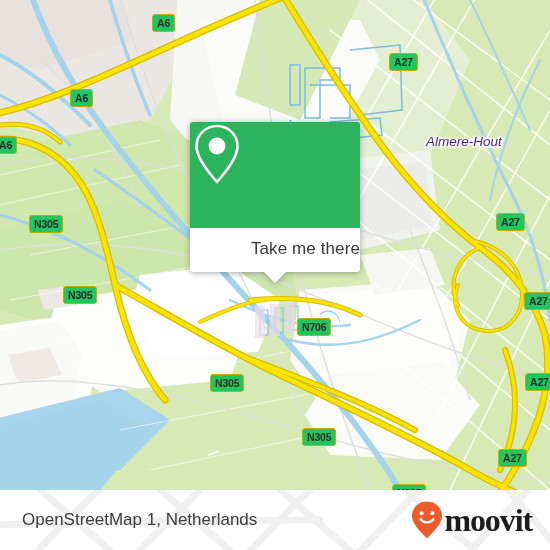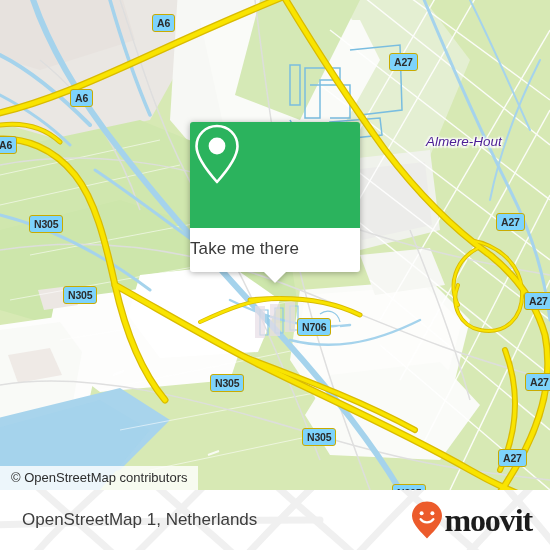--- a/index.html
+++ b/index.html
@@ -10,21 +10,21 @@
   }
   #app{position:relative;width:550px;height:550px;overflow:hidden;}
 
   
   #map{position:absolute;left:0;top:0;width:550px;height:490px;overflow:hidden;background:#e9f0df;}
   #map svg{position:absolute;left:0;top:0;}
 
   
   .shield{
     position:absolute;
-    background:#7dd3fc;
+    background:#22c55e;
     border:1.5px solid #c9ab00;
     border-radius:3px;
     color:#2b2b2b;
     font-size:10.5px;
     font-weight:bold;
     line-height:1;
     padding:2.5px 4px 3px 4px;
     letter-spacing:-0.2px;
     white-space:nowrap;
     font-family:"Liberation Sans", sans-serif;
@@ -56,21 +56,21 @@
     width:100%;height:106px;
     background:#2bb35d;
     border-radius:3px 3px 0 0;
     display:flex;align-items:center;justify-content:center;
     box-sizing:border-box;
   }
   #popup .card-body{
     width:100%;
     background:#ffffff;
     border-radius:0 0 3px 3px;
-    text-align:left;
+    text-align:right;
     padding:11px 0 13px 0;
     box-sizing:border-box;
   }
   #popup .card-body .label{
     font-size:17px;color:#3a3a3a;font-family:"Liberation Sans", sans-serif;
     letter-spacing:0.1px;
   }
   #popup .tail{
     position:absolute;
     left:50%;margin-left:-11px;bottom:-11px;
@@ -311,21 +311,20 @@
           <path d="M27 4 C 15.5 4 6.5 13 6.5 24.3 C 6.5 35 19 51 27 60 C 35 51 47.5 35 47.5 24.3 C 47.5 13 38.5 4 27 4 Z" fill="none" stroke="#ffffff" stroke-width="2.6" stroke-linejoin="round"></path>
           <circle cx="27" cy="24" r="8.4" fill="#ffffff"></circle>
         </svg>
       </div>
       <div class="card-body">
         <span class="label">Take me there</span>
       </div>
       <div class="tail"></div>
     </div>
 
-    <div id="attribution">© OpenStreetMap contributors</div>
   </div>
 
   <div class="divider"></div>
 
   <div id="footer">
     <svg class="watermark" width="550" height="60" viewBox="0 0 550 60">
       <rect x="0" y="0" width="550" height="60" fill="#ffffff"></rect>
       <g stroke="#f0f0f0" stroke-width="7" fill="none" stroke-linecap="round">
         <path d="M 30,70 C 55,40 80,18 110,-10"></path>
         <path d="M 130,70 C 160,40 185,15 210,-10"></path>

